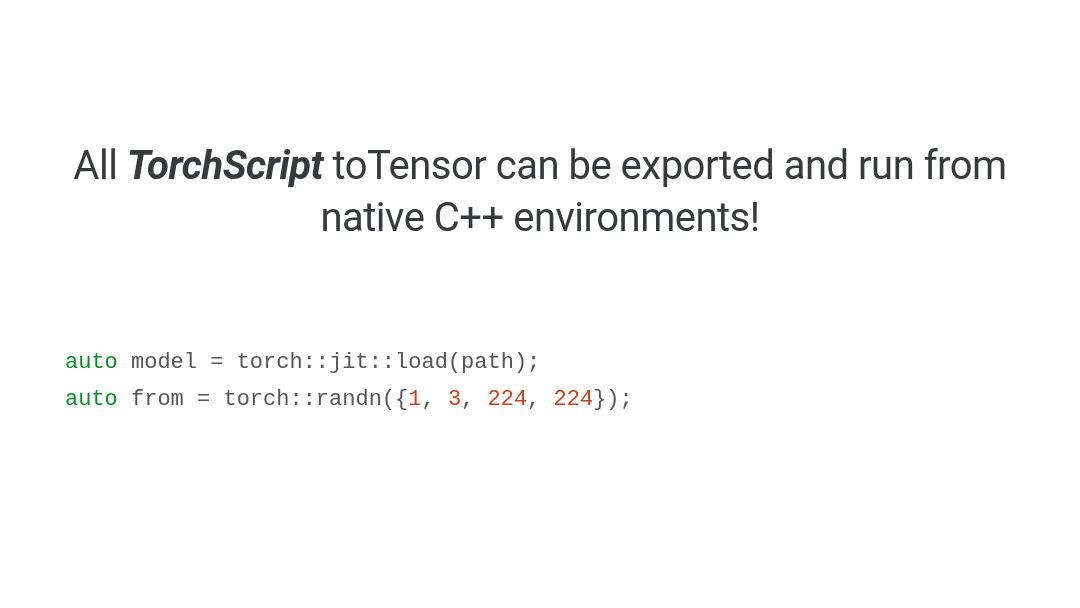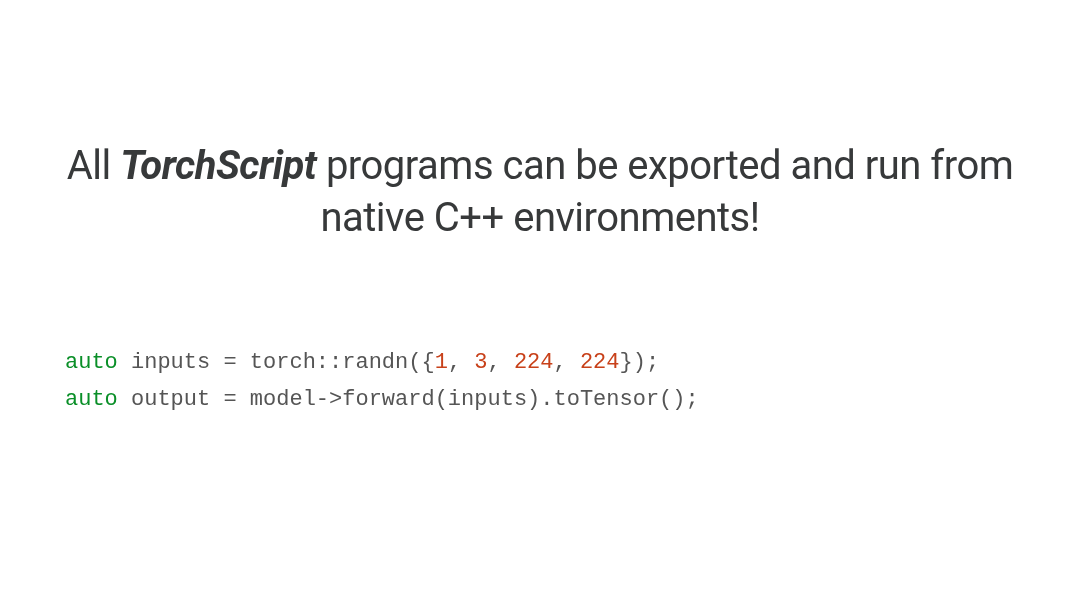--- a/index.html
+++ b/index.html
@@ -40,19 +40,19 @@
     .code-line {
       white-space: pre;
     }
     .kw { color: #0a8f28; }
     .num { color: #c8411a; }
   </style>
 </head>
 <body>
 
 <div class="heading">
-  <span>All </span><em>TorchScript</em><span> programs can be exported and run from native C++ environments!</span>
+  <span>All </span><em>TorchScript</em><span> toTensor can be exported and run from native C++ environments!</span>
 </div>
 
 <div class="code-block">
-  <div class="code-line"><span class="kw">auto</span><span> inputs = torch::randn({</span><span class="num">1</span><span>, </span><span class="num">3</span><span>, </span><span class="num">224</span><span>, </span><span class="num">224</span><span>});</span></div>
-  <div class="code-line"><span class="kw">auto</span><span> output = model-&gt;forward(inputs).toTensor();</span></div>
+  <div class="code-line"><span class="kw">auto</span><span> model = torch::jit::load(path);</span></div>
+  <div class="code-line"><span class="kw">auto</span><span> from = torch::randn({</span><span class="num">1</span><span>, </span><span class="num">3</span><span>, </span><span class="num">224</span><span>, </span><span class="num">224</span><span>});</span></div>
 </div>
 
 </body></html>

